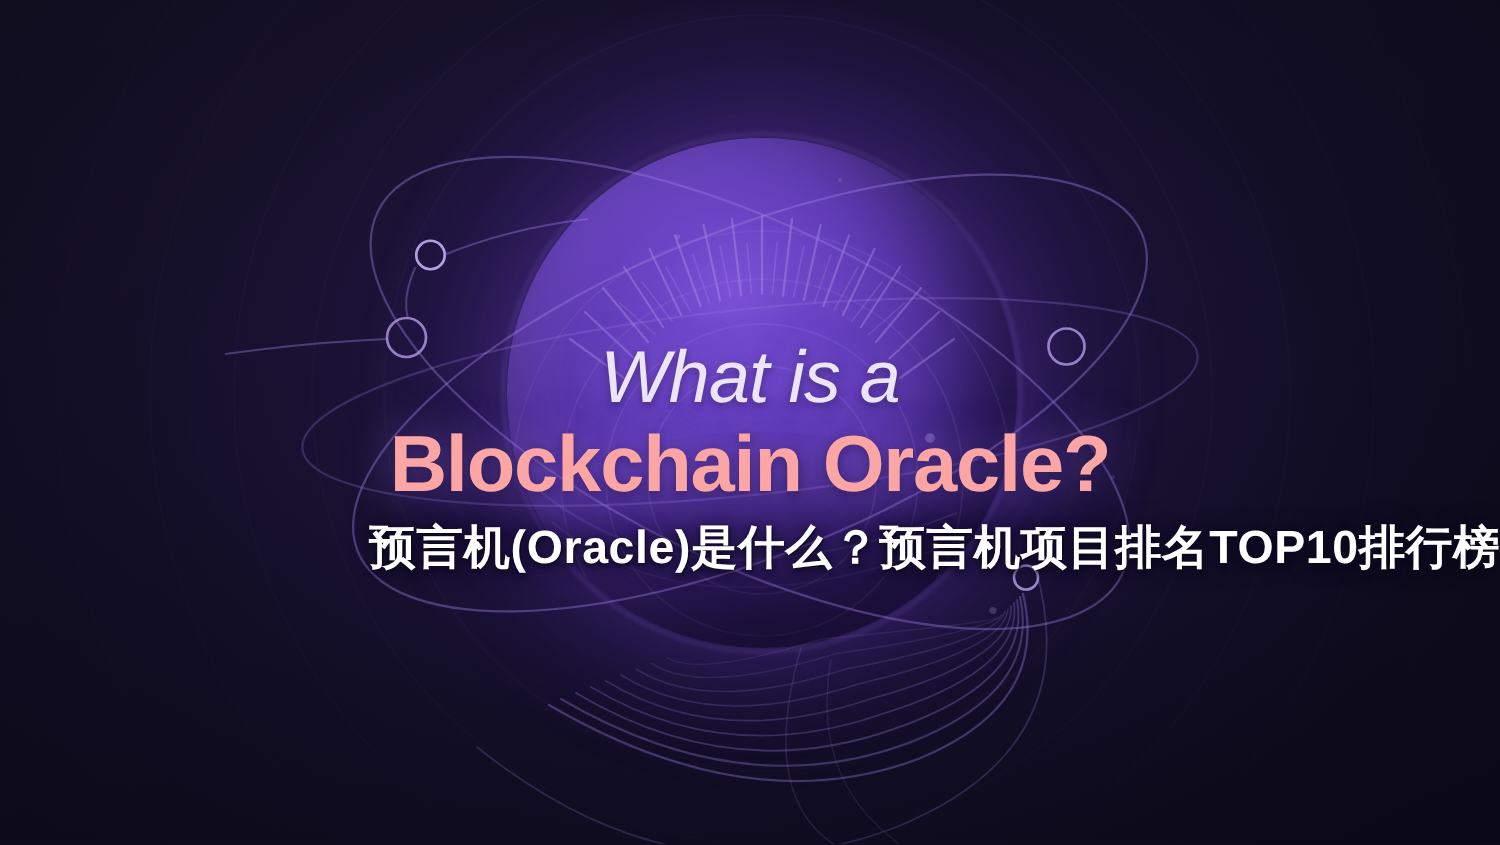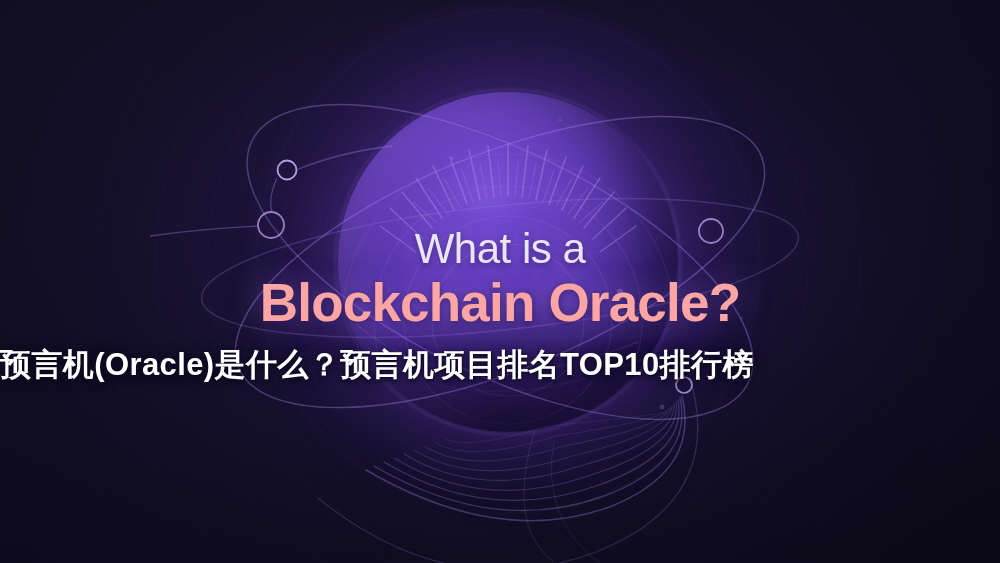--- a/index.html
+++ b/index.html
@@ -135,43 +135,44 @@
     position: absolute;
     left: 0;
     right: 0;
     top: 228px;
     text-align: center;
     line-height: 1.02;
     pointer-events: none;
   }
   .headline .l1 {
     display: block;
-    font-size: 42px;
+    font-size: 49px;
     font-weight: 400;
     letter-spacing: -0.5px;
     color: #ece5f8;
     text-shadow: 0 0 26px rgba(150,110,235,0.55), 0 2px 6px rgba(26,12,56,0.55);
+    font-style: italic;
   }
   .headline .l2 {
     display: block;
     margin-top: 5px;
     font-size: 53px;
     font-weight: 700;
     letter-spacing: -0.8px;
     color: #fca5a5;
     text-shadow: 0 0 30px rgba(150,110,235,0.55), 0 2px 7px rgba(26,12,56,0.6);
   }
 
   
   .cn-title {
     position: absolute;
     left: 0;
     right: 0;
     top: 344px;
-    text-align: left;
+    text-align: right;
     font-size: 31px;
     font-weight: 700;
     color: #ffffff;
     letter-spacing: 0.4px;
     text-shadow:
        0 2px 5px rgba(10,6,26,0.92),
        0 0 14px rgba(12,7,30,0.80),
        1px 1px 0 rgba(18,10,40,0.55);
     white-space: nowrap;
     pointer-events: none;

